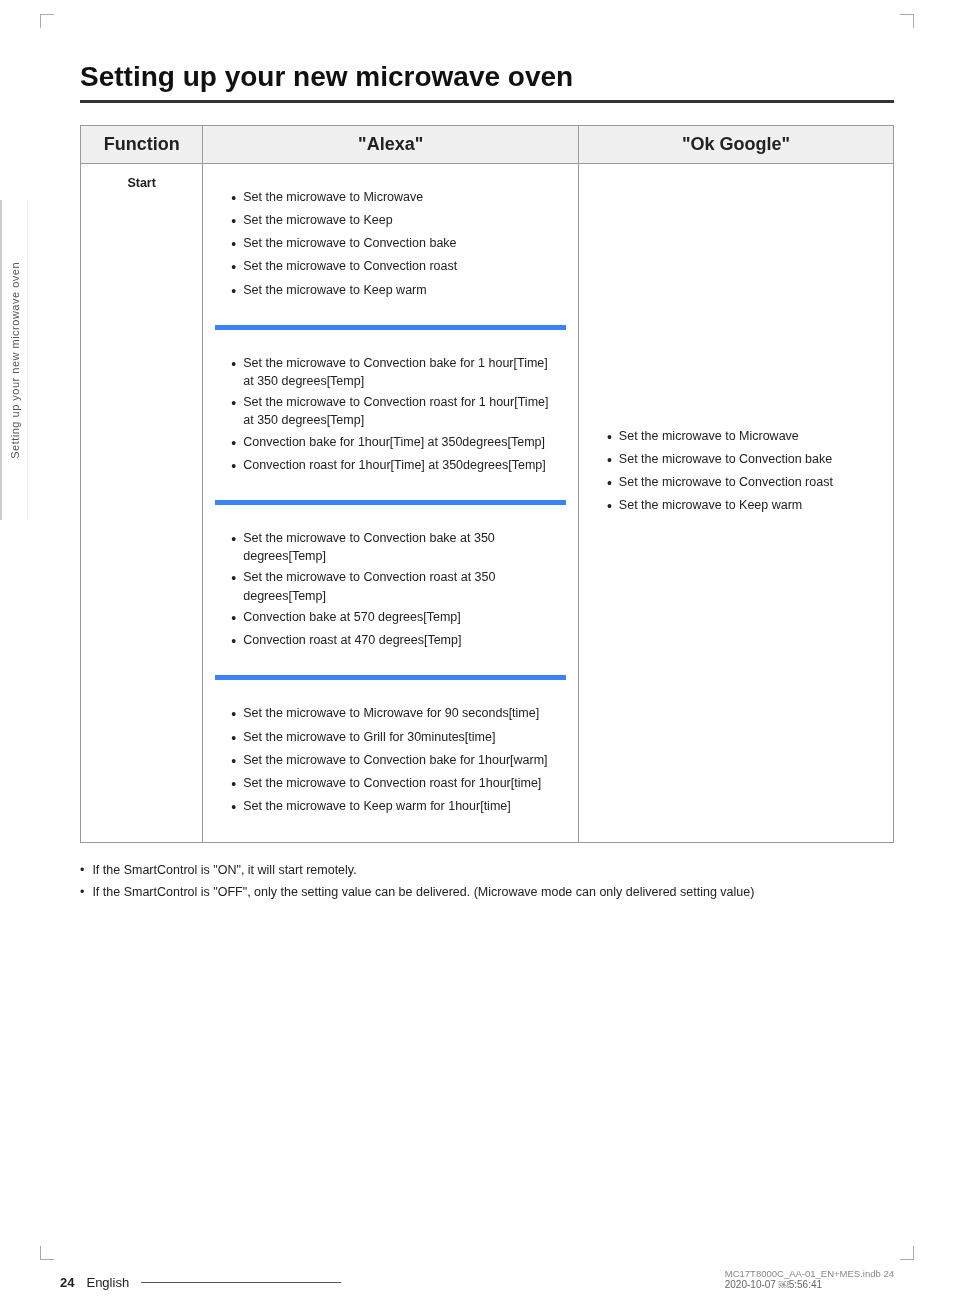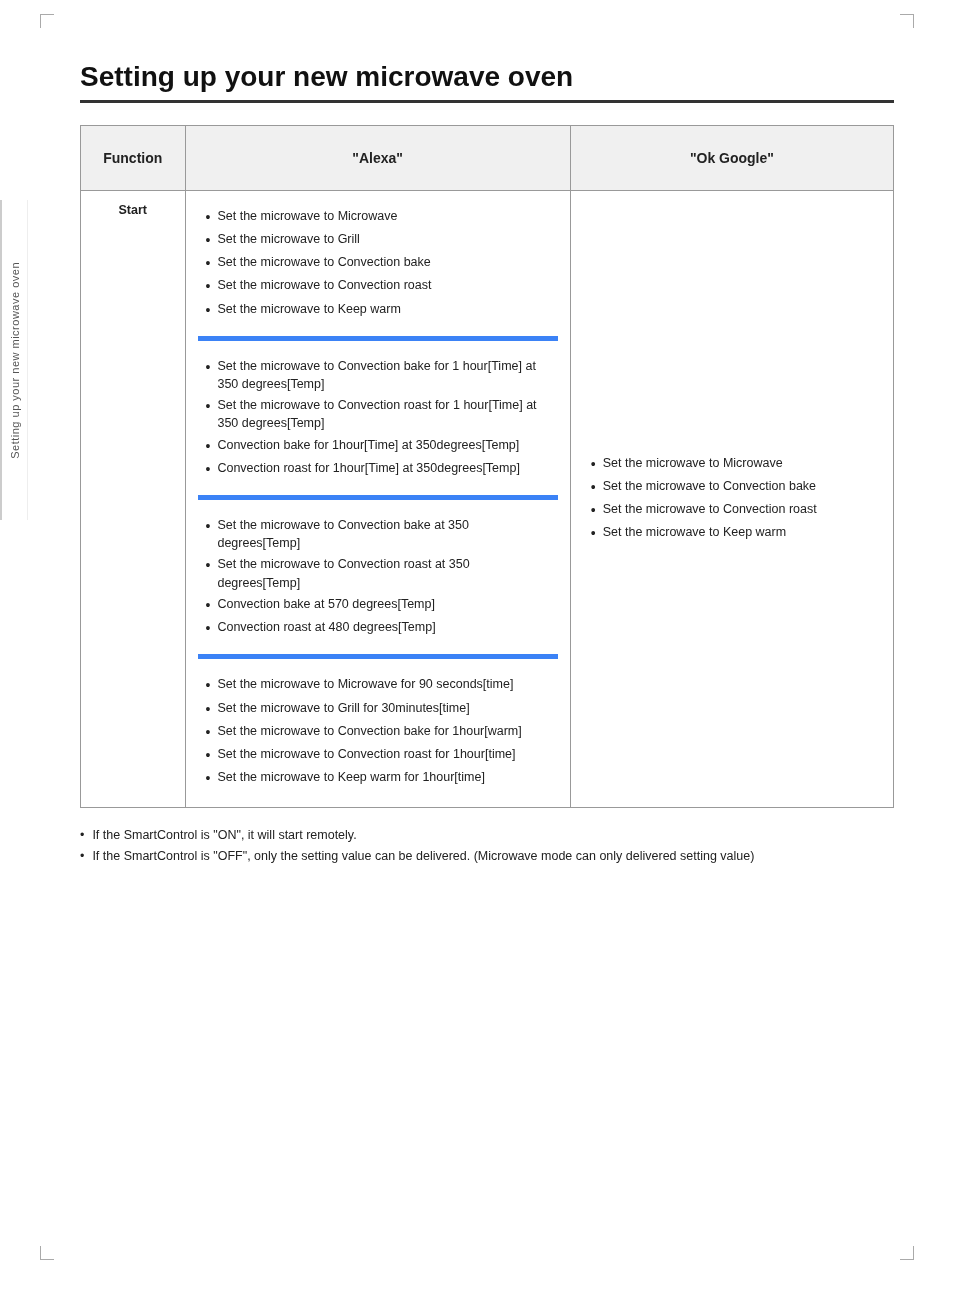--- a/index.html
+++ b/index.html
@@ -75,24 +75,24 @@
     
     .main-table {
       width: 100%;
       border-collapse: collapse;
       margin-bottom: 18px;
       font-size: 12.5px;
     }
     .main-table th {
       background: #f0f0f0;
       border: 1.5px solid #999;
-      padding: 24px 12px;
+      padding: 8px 12px;
       font-weight: 700;
       text-align: center;
-      font-size: 14px;
+      font-size: 18px;
     }
     .main-table td {
       border: 1.5px solid #999;
       padding: 8px 12px;
       vertical-align: top;
     }
     .main-table td.function-col {
       text-align: center;
       font-weight: 600;
       vertical-align: top;
@@ -116,21 +116,21 @@
       padding-top: 0;
     }
     .cell-section:last-child {
       padding-bottom: 0;
     }
 
     
     ul.bullet-list {
       list-style: none;
       padding: 0;
-      margin: 8px;
+      margin: 16px;
     }
     ul.bullet-list li {
       display: flex;
       align-items: flex-start;
       margin-bottom: 3px;
       line-height: 1.45;
     }
     ul.bullet-list li:last-child { margin-bottom: 0; }
     ul.bullet-list li::before {
       content: '•';
@@ -234,21 +234,21 @@
           <span>Start</span>
         </td>
         <td class="alexa-col">
 
           <div class="cell-section">
             <ul class="bullet-list">
               <li>
                   <span>Set the microwave to Microwave</span>
                 </li>
               <li>
-                  <span>Set the microwave to Grill</span>
+                  <span>Set the microwave to Keep</span>
                 </li>
               <li>
                   <span>Set the microwave to Convection bake</span>
                 </li>
               <li>
                   <span>Set the microwave to Convection roast</span>
                 </li>
               <li>
                   <span>Set the microwave to Keep warm</span>
                 </li>
@@ -277,21 +277,21 @@
               <li>
                   <span>Set the microwave to Convection bake at 350 degrees[Temp]</span>
                 </li>
               <li>
                   <span>Set the microwave to Convection roast at 350 degrees[Temp]</span>
                 </li>
               <li>
                   <span>Convection bake at 570 degrees[Temp]</span>
                 </li>
               <li>
-                  <span>Convection roast at 480 degrees[Temp]</span>
+                  <span>Convection roast at 470 degrees[Temp]</span>
                 </li>
             </ul>
           </div>
 
           <div class="cell-section">
             <ul class="bullet-list">
               <li>
                   <span>Set the microwave to Microwave for 90 seconds[time]</span>
                 </li>
               <li>
@@ -336,14 +336,25 @@
     <ul>
       <li>
         <span>If the SmartControl is "ON", it will start remotely.</span>
       </li>
       <li>
         <span>If the SmartControl is "OFF", only the setting value can be delivered. (Microwave mode can only delivered setting value)</span>
       </li>
     </ul>
   </div>
 
+  <div class="page-footer">
+    <div class="page-number-section">
+      <span class="page-number">24</span>
+      <span>English</span>
+      <div class="footer-line"></div>
+    </div>
+    <div class="footer-right">
+      <div class="footer-filename">MC17T8000C_AA-01_EN+MES.indb   24</div>
+      <div class="footer-timestamp">2020-10-07   ￼5:56:41</div>
+    </div>
+  </div>
 
 </div>
 
 </body></html>

